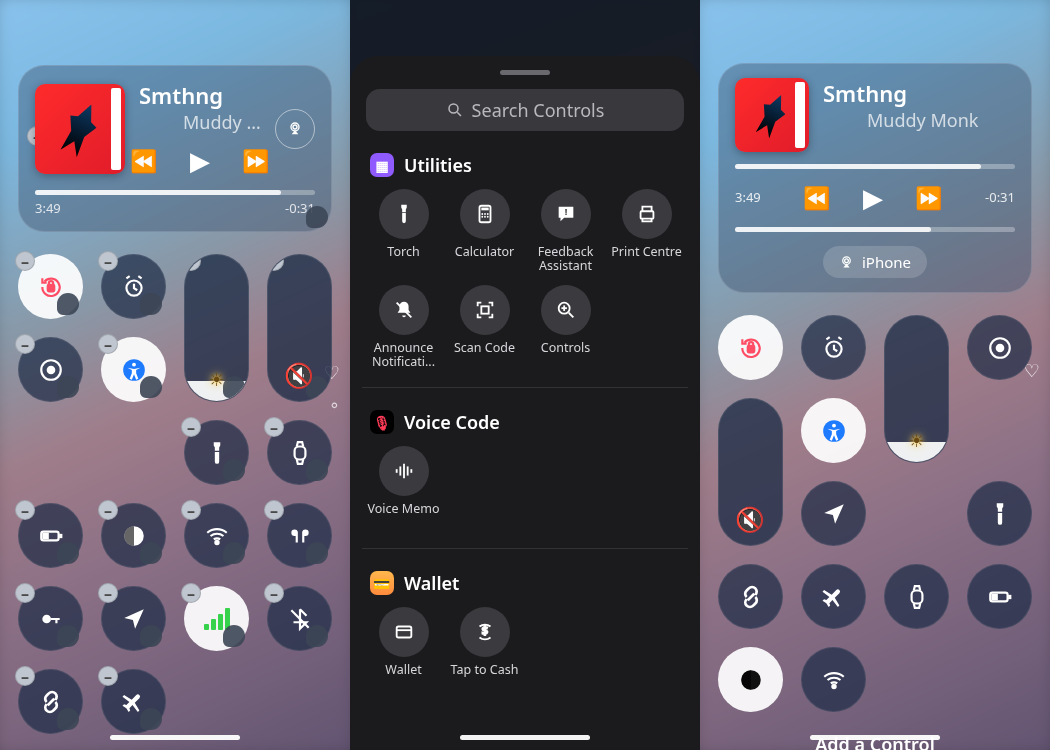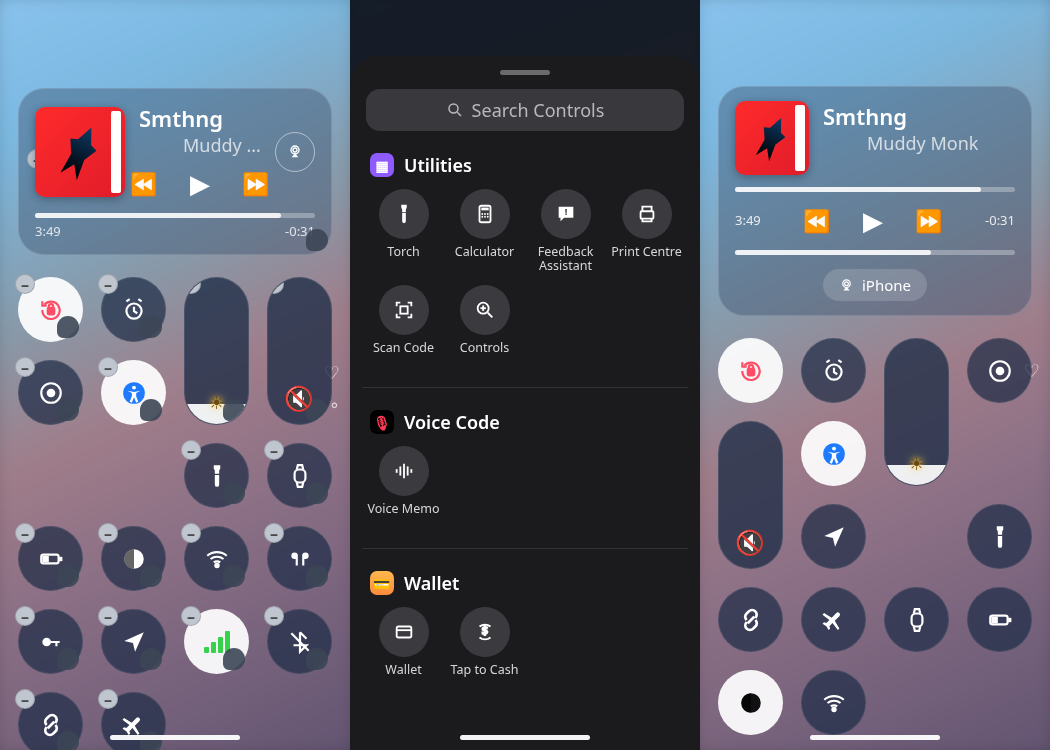--- a/index.html
+++ b/index.html
@@ -11,21 +11,21 @@
   .panel { position: relative; width: 350px; height: 750px; overflow: hidden; }
   .bg {
     position: absolute; inset: -20px;
     background: linear-gradient(155deg, #8cc5f0 0%, #7bb8e0 18%, #8899a8 38%, #a07d8a 52%, #8a6f85 68%, #5f5270 100%);
     filter: blur(14px);
   }
   .panel.dark .bg {
     background: linear-gradient(160deg, #25344a 0%, #2d2f3e 45%, #34262f 100%);
     filter: blur(10px) brightness(.55);
   }
-  .content { position: relative; height: 100%; padding: 24px 18px 0; }
+  .content { position: relative; height: 100%; padding: 1px 18px 0; }
 
   
   .media-card {
     position: relative;
     background: rgba(60,80,110,.42);
     border-radius: 26px; padding: 14px 16px;
     border: 1px solid rgba(255,255,255,.15);
   }
   .p1 .media-card{ margin-top: 64px;}
   .media-row { display:flex; gap:14px; align-items:center; }
@@ -412,20 +412,30 @@
               <div class="c">
                 <svg viewBox="0 0 24 24" stroke="currentColor" stroke-width="2" fill="none">
                   <rect x="5" y="9" width="14" height="8" rx="1"></rect>
                   <path d="M7 9V4h10v5M7 17v3h10v-3"></path>
                 </svg>
               </div>
               <div class="l">Print Centre</div>
             </div>
             <div class="it">
               <div class="c">
+                <svg viewBox="0 0 24 24" fill="currentColor">
+                  <path d="M12 3a5 5 0 0 0-5 5v4l-2 3h14l-2-3V8a5 5 0 0 0-5-5z"></path>
+                  <path d="M10 18a2 2 0 0 0 4 0"></path>
+                  <line x1="4" y1="4" x2="20" y2="20" stroke="currentColor" stroke-width="2"></line>
+                </svg>
+              </div>
+              <div class="l">Announce Notificati...</div>
+            </div>
+            <div class="it">
+              <div class="c">
                 <svg viewBox="0 0 24 24" stroke="currentColor" stroke-width="2" fill="none">
                   <path d="M4 8V4h4M20 8V4h-4M4 16v4h4M20 16v4h-4"></path>
                   <rect x="8" y="8" width="8" height="8"></rect>
                 </svg>
               </div>
               <div class="l">Scan Code</div>
             </div>
             <div class="it">
               <div class="c">
                 <svg viewBox="0 0 24 24" stroke="currentColor" stroke-width="2" fill="none">

